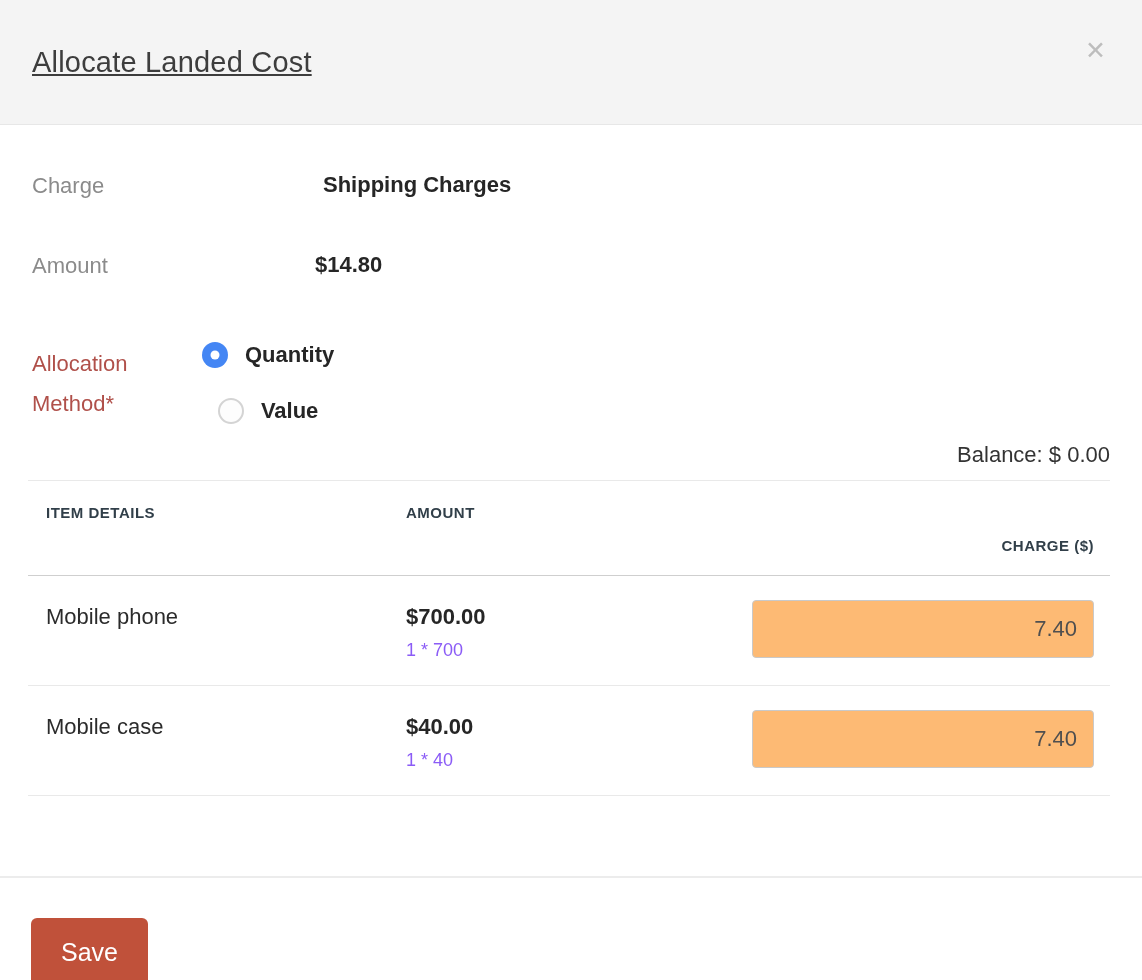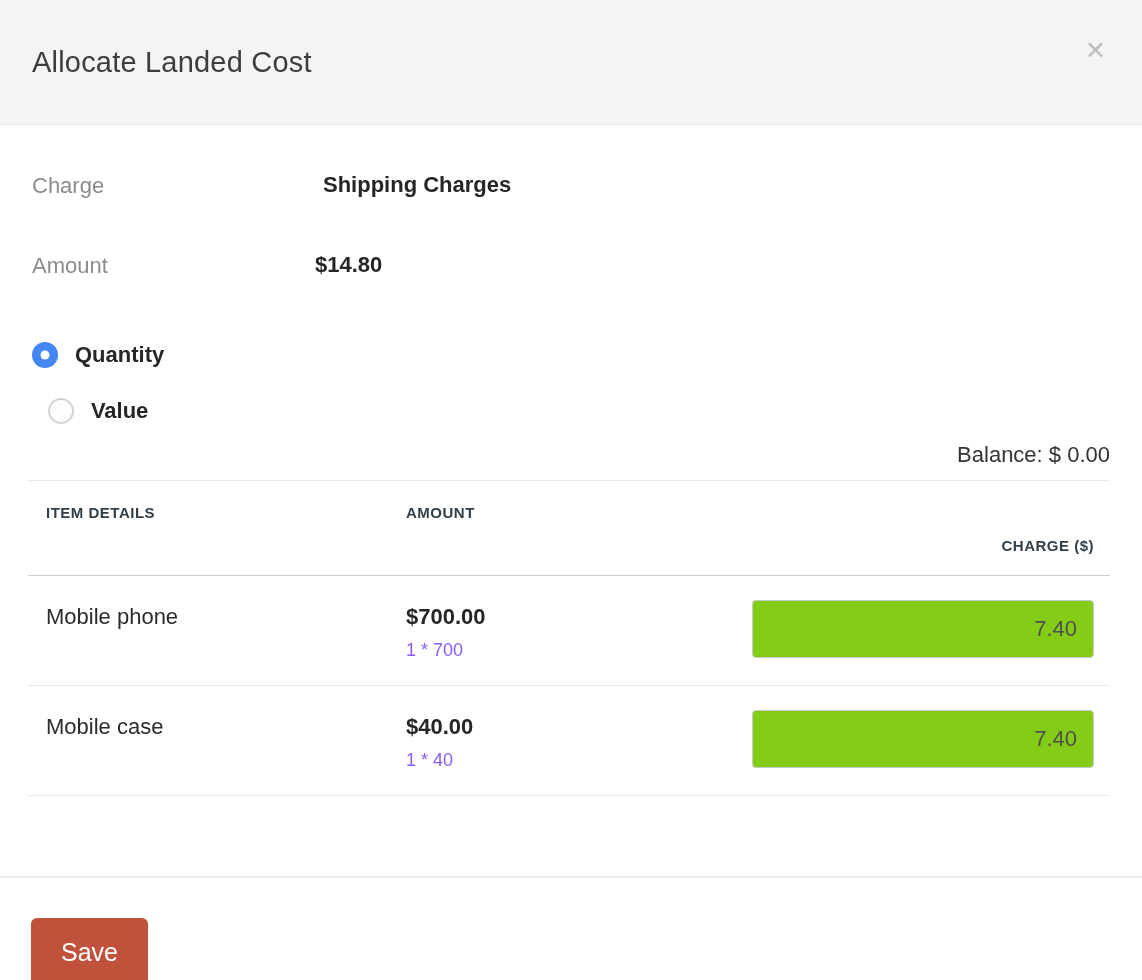--- a/index.html
+++ b/index.html
@@ -12,21 +12,21 @@
   }
   .dialog { width:1142px; height:980px; display:flex; flex-direction:column; background:#fff; }
 
   
   .dlg-header{
     height:125px; flex:0 0 auto;
     background:#f4f4f4; border-bottom:1px solid #e7e7e7;
     display:flex; align-items:center; justify-content:space-between;
     padding:0 36px 0 32px;
   }
-  .dlg-title{ font-size:29px; font-weight:400; color:#3d3d3d; letter-spacing:.2px; }
+  .dlg-title{ font-size:29px; font-weight:400; color:#3d3d3d; letter-spacing:.2px;text-decoration:underline; }
   .close-btn{
     font-size:25px; font-weight:bold; color:#bdbdbd;
     cursor:pointer; line-height:1; align-self:flex-start; margin-top:38px;
     user-select:none;
   }
 
   
   .dlg-body{ flex:1 1 auto; padding:47px 0 0 0; }
   .field-row{ display:flex; align-items:flex-start; padding:0 32px; }
   .field-label{ width:283px; flex:0 0 283px; font-size:22px; color:#8b8b8b; line-height:1.3; }
@@ -70,21 +70,21 @@
     padding:24px 16px 24px 18px; border-bottom:1px solid #e9e9e9;
     align-items:flex-start;
   }
   .cell-item{ font-size:22px; color:#2b2b2b; padding-top:4px; }
   .cell-amount .amt{ font-size:22px; font-weight:600; color:#262626; padding-top:4px; }
   .cell-amount .calc{ font-size:18px; color:#8b5cf6; margin-top:10px; }
   .cell-charge{ display:flex; justify-content:flex-end; }
   .charge-input{
     width:352px; height:58px; border:1px solid #c9c9c9; border-radius:4px;
     text-align:right; padding:0 16px; font-size:22px; color:#4f4f4f;
-    font-family:inherit; background:#84cc16; outline:none;
+    font-family:inherit; background:#fdba74; outline:none;
   }
 
   
   .tbl-gap{ height:80px; }
   .footer-sep{ border-top:2px solid #ececec; }
   .dlg-footer{ padding:40px 32px 0 31px; display:flex; gap:19px; }
   .btn{
     height:68px; border-radius:6px; font-size:25px; cursor:pointer;
     font-family:inherit; display:inline-flex; align-items:center; justify-content:center;
   }
@@ -107,20 +107,21 @@
       <div class="field-label">Charge</div>
       <div class="field-value">Shipping Charges</div>
     </div>
 
     <div class="field-row row-amount">
       <div class="field-label">Amount</div>
       <div class="field-value">$14.80</div>
     </div>
 
     <div class="field-row row-allocation">
+      <div class="field-label">Allocation Method*</div>
       <div class="radio-group">
         <div class="radio-option">
           <span class="radio on"></span>
           <span class="radio-label">Quantity</span>
         </div>
         <div class="radio-option">
           <span class="radio off"></span>
           <span class="radio-label">Value</span>
         </div>
       </div>

